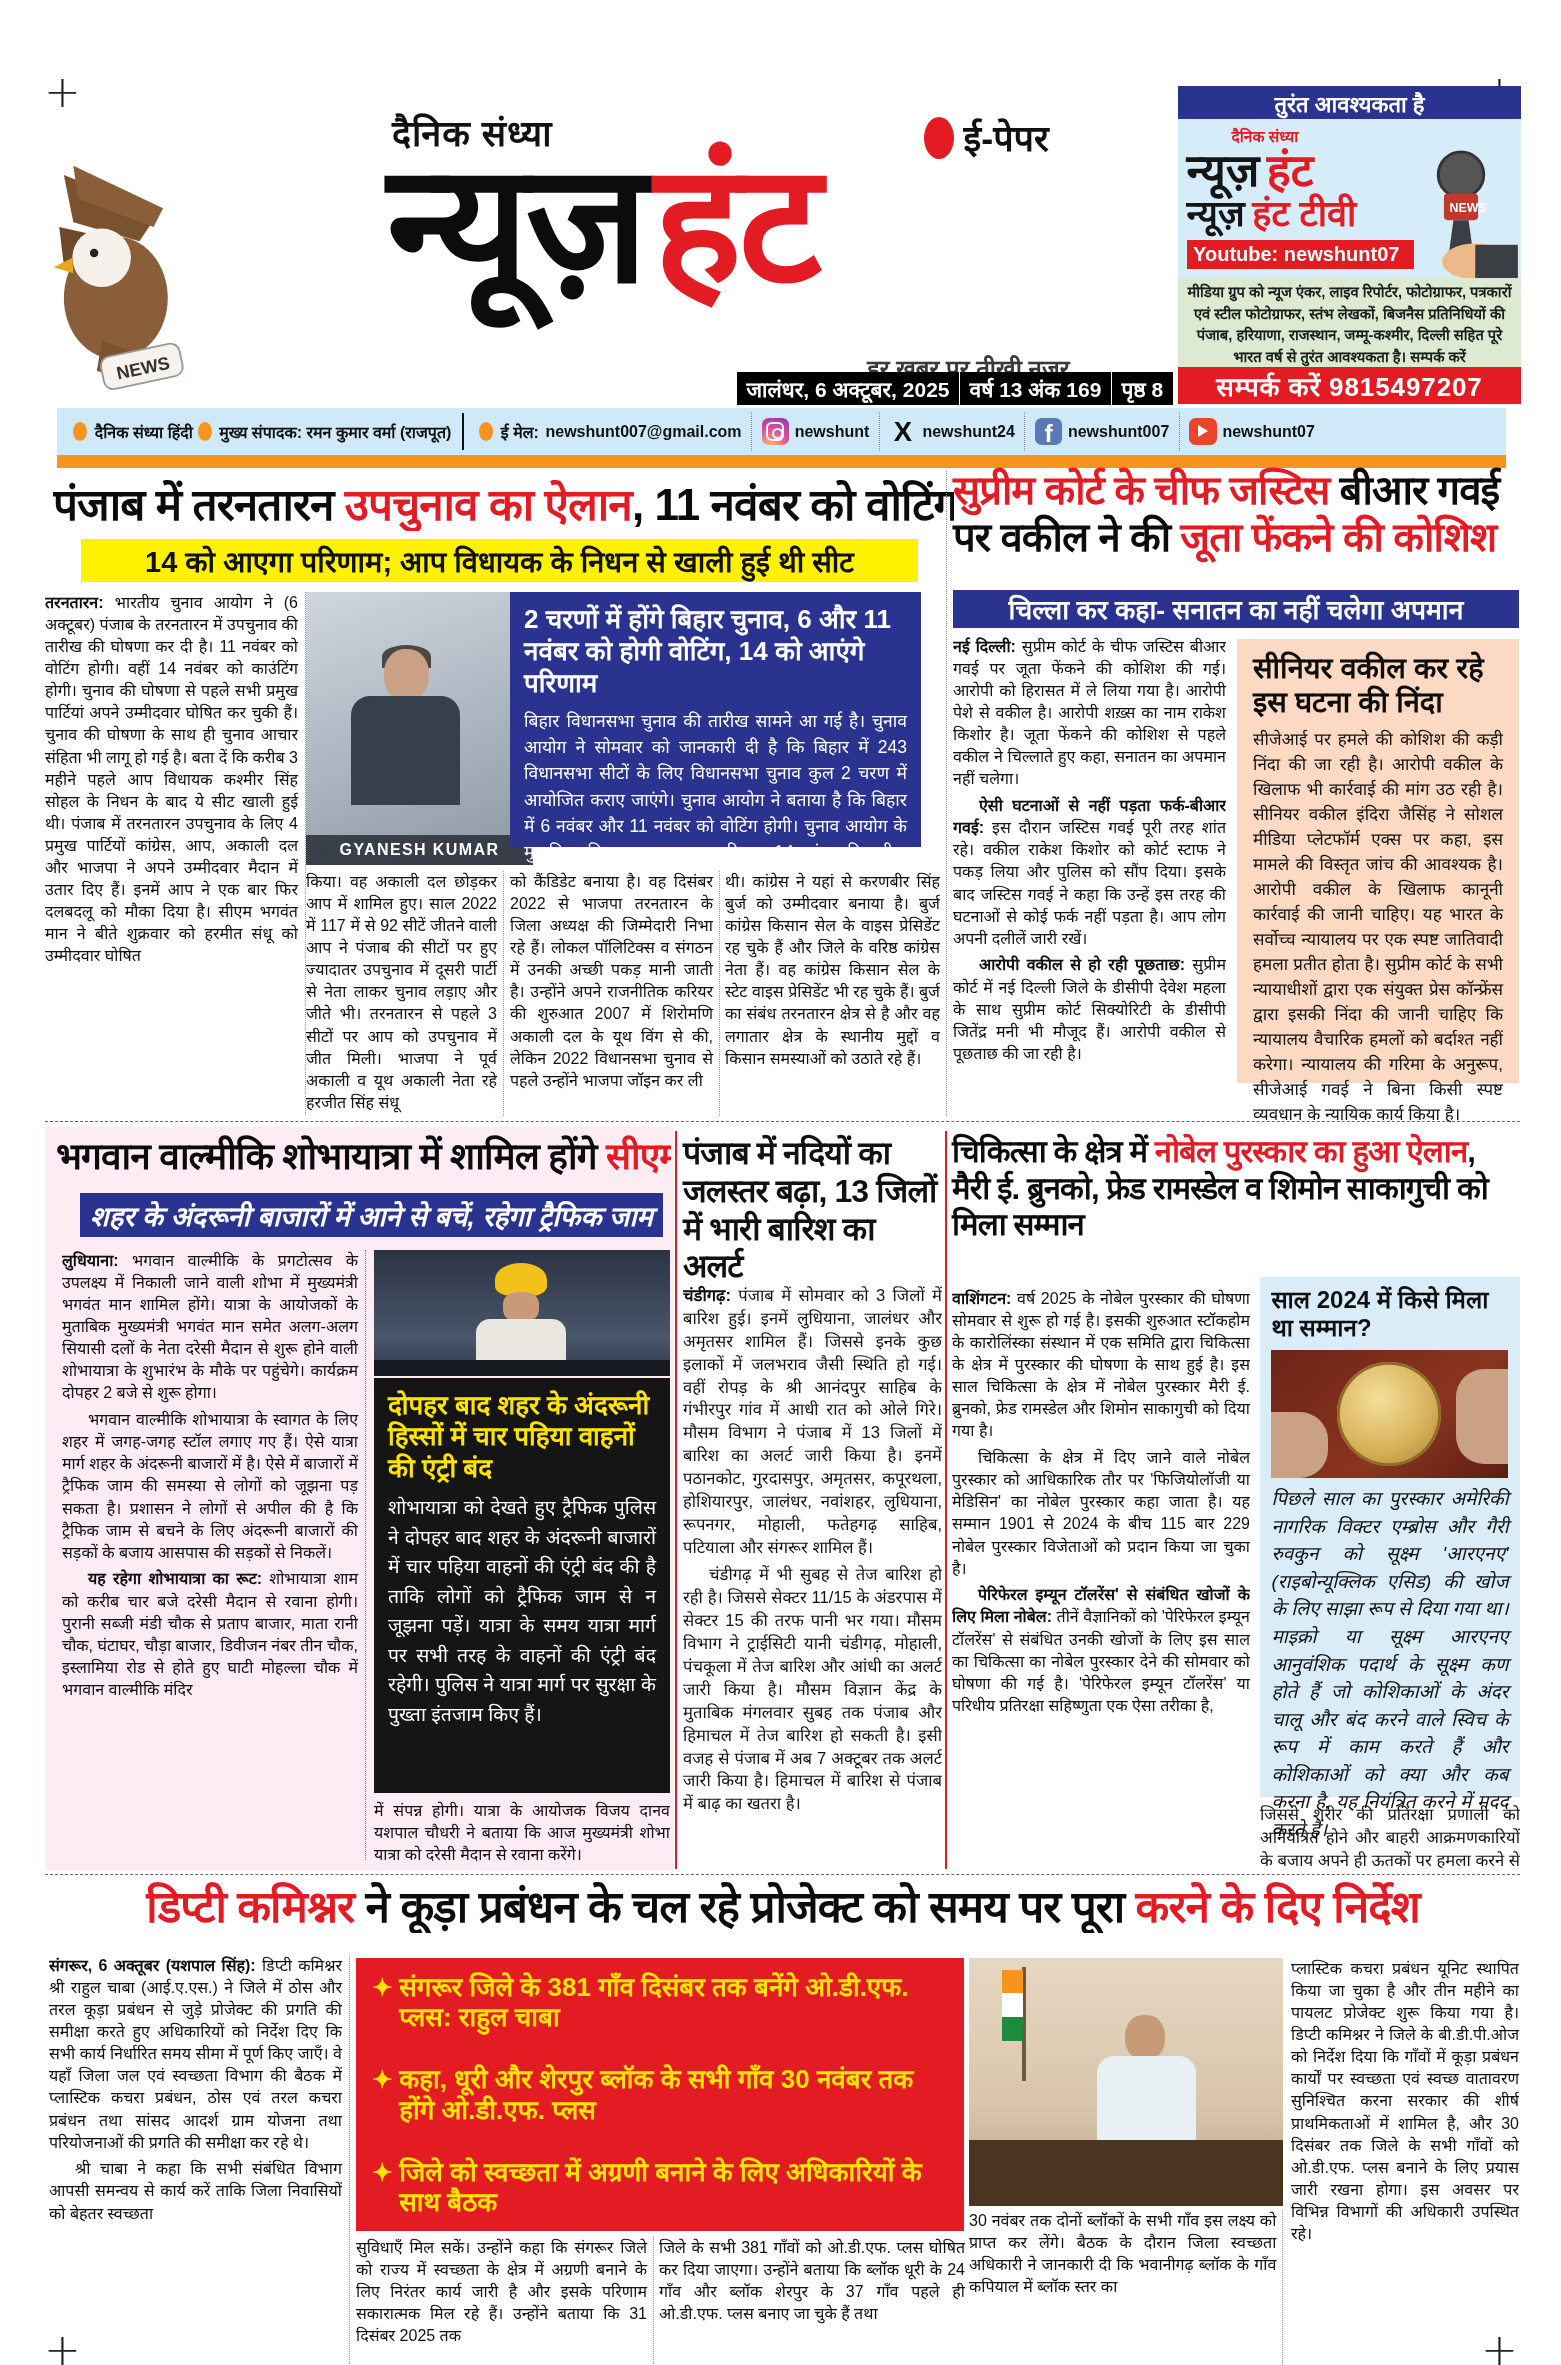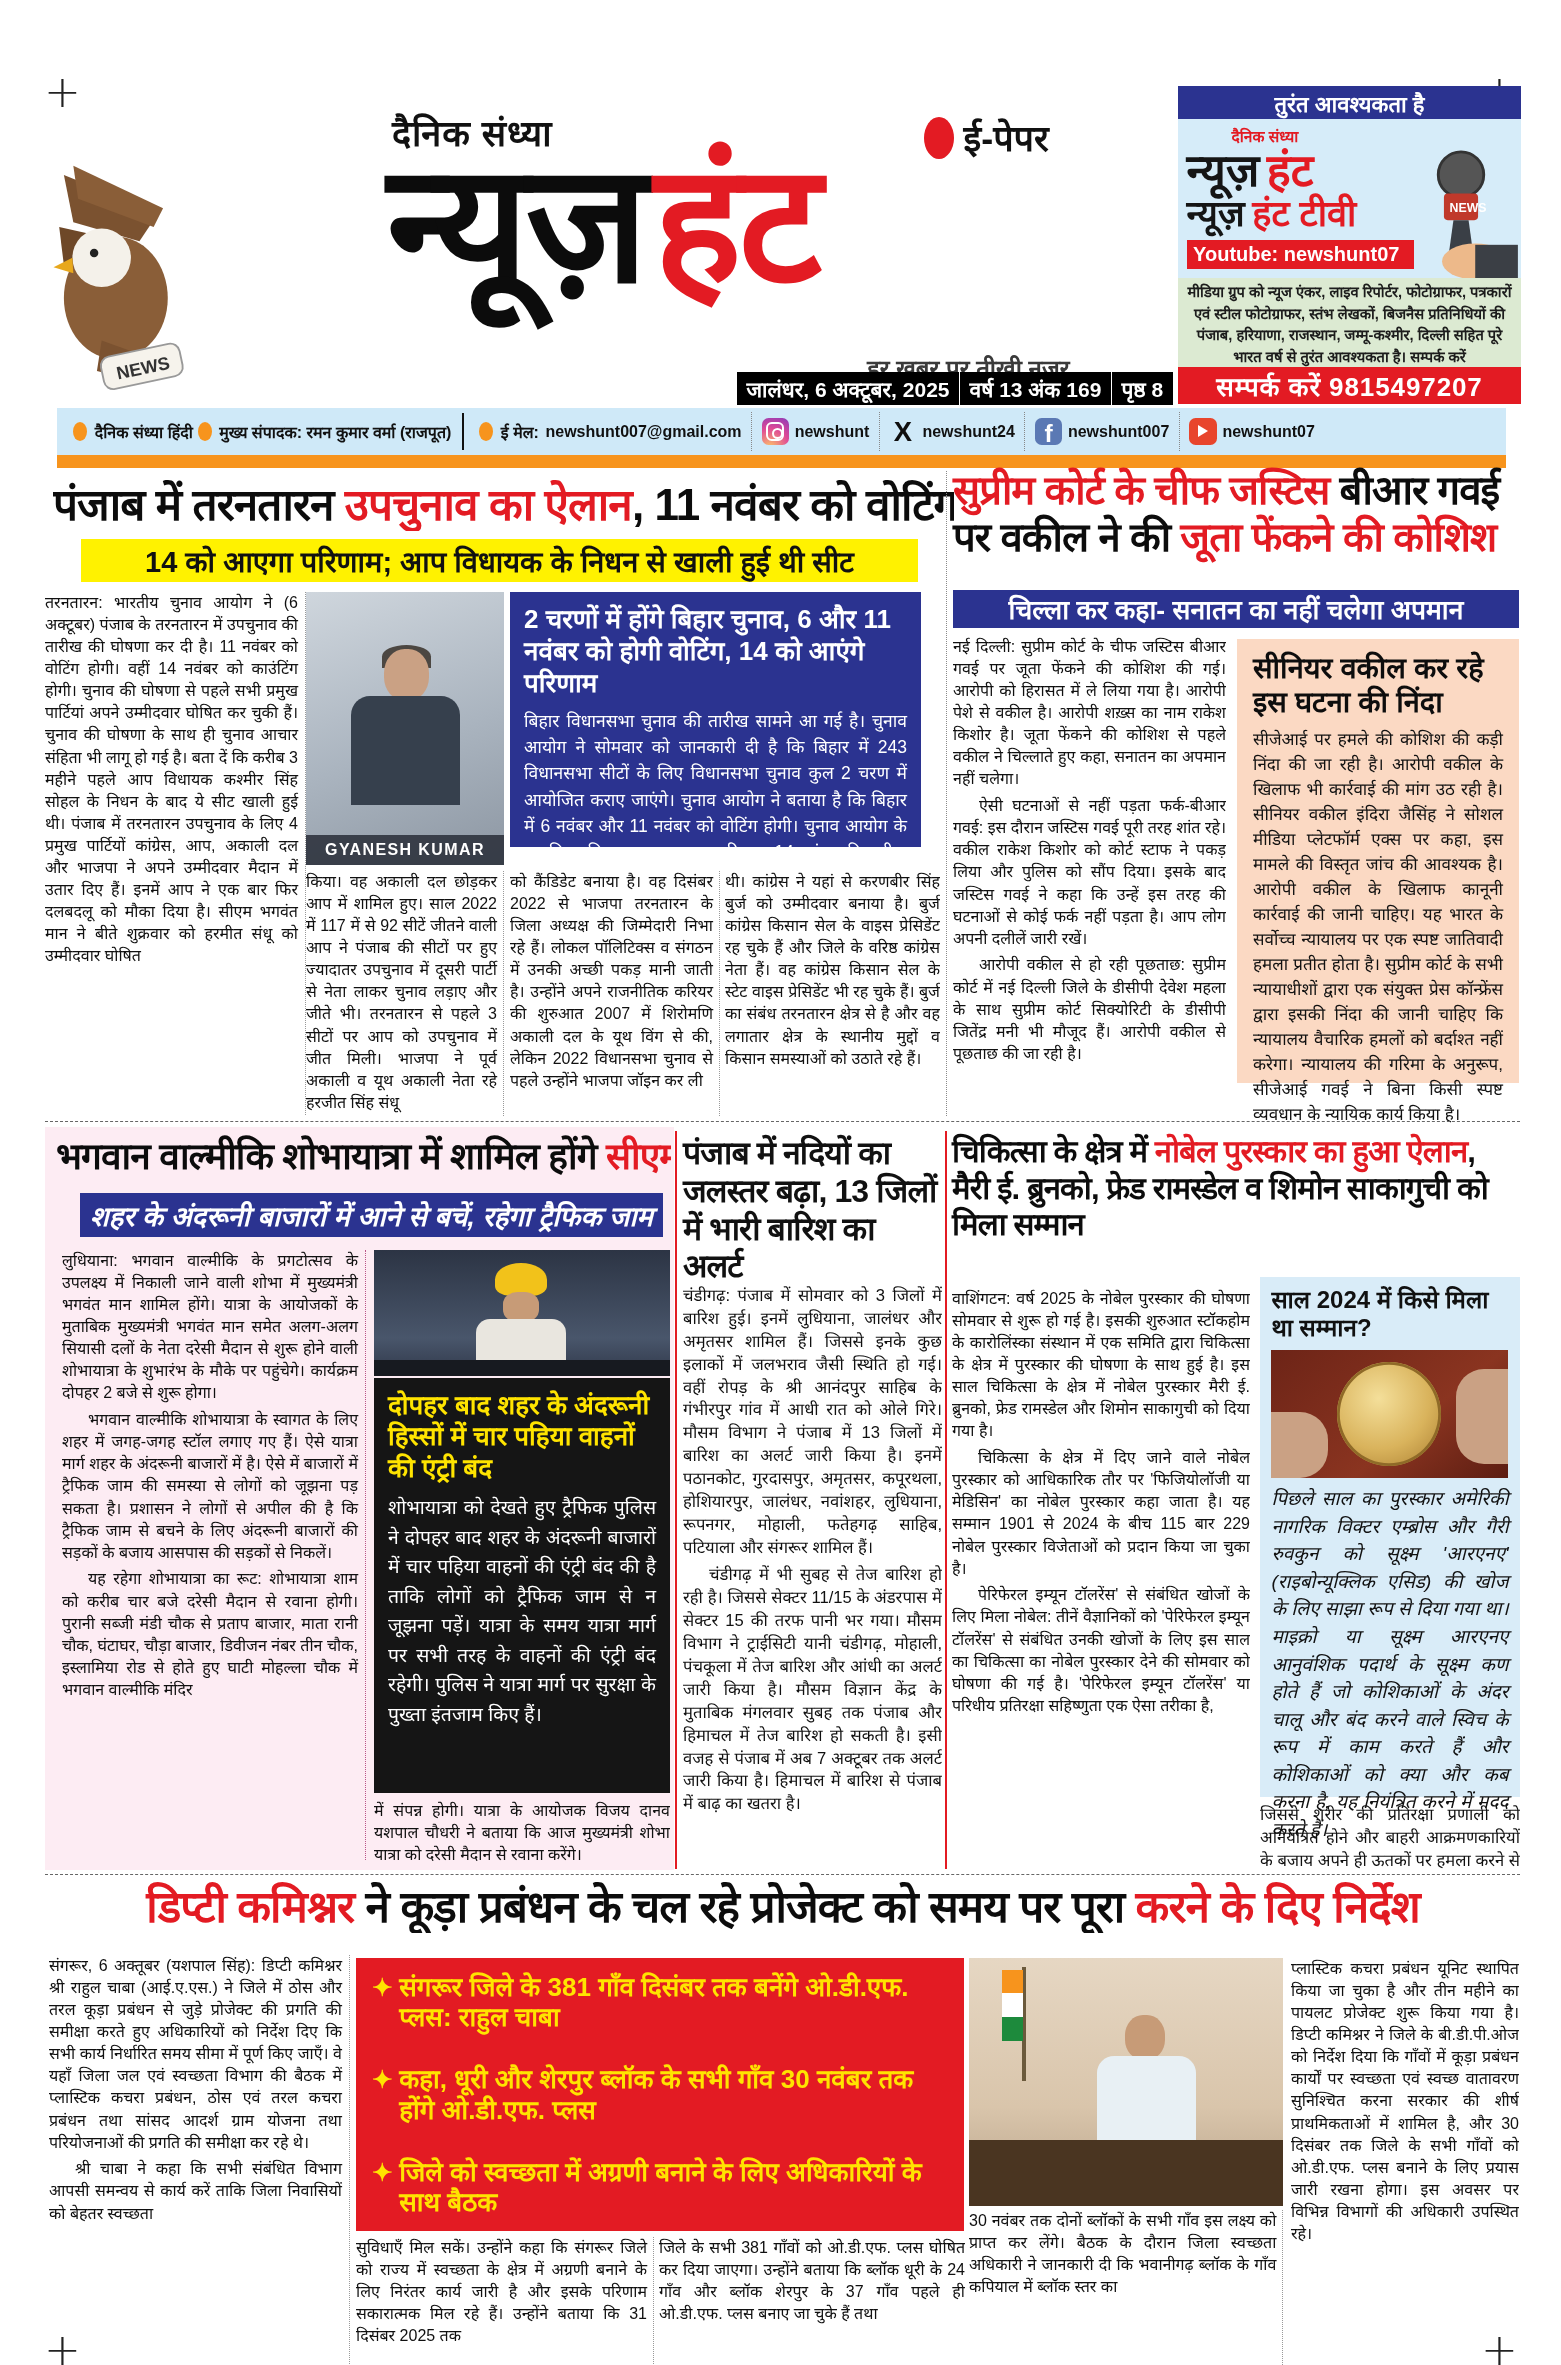--- a/index.html
+++ b/index.html
@@ -2,21 +2,21 @@
 <html style="font-size:7.6px"><head>
 <meta charset="utf-8">
 <style>
   html,body{margin:0;padding:0;background:#e8e8e8;}
   #page{position:relative;width:1561px;height:2413px;background:#ffffff;
         font-family:"Liberation Sans",sans-serif;color:#111;overflow:hidden;}
   .abs{position:absolute;}
   .jtext{text-align:justify;line-height:1.38;font-size:16px;color:#101010;}
   .jtext p{margin:0 0 4.7px 0;}
   .jtext p.ind{text-indent:26px;}
-  .lead-in{font-weight:400;margin-top:34px;}
+  .lead-in{font-weight:700;margin-top:34px;}
   
   .crop{position:absolute;font-size:44px;font-weight:200;color:#222;line-height:0.6;font-family:"DejaVu Sans",sans-serif;}
   
   #m-kicker{left:392px;top:108px;font-size:36px;font-weight:800;letter-spacing:0.9px;}
   #m-epaper{left:924px;top:113px;display:flex;align-items:center;gap:9.5px;font-size:36px;font-weight:800;}
   .red-dot{width:30px;height:42px;background:#e31b23;border-radius:50%;}
   #m-title{left:387px;top:138px;font-size:165px;font-weight:900;line-height:1.05;letter-spacing:-2.8px;white-space:nowrap;}
   #m-title .blk{color:#0c0c0c;}
   #m-title .red{color:#e31b23;margin-left:8.5px;}
   #m-tagline{left:867px;top:351px;font-size:24px;font-weight:800;color:#3a3a3a;}
@@ -62,21 +62,21 @@
   .vred{position:absolute;width:2.4px;background:#e31b23;}
   
   .hl{font-weight:900;line-height:1.18;letter-spacing:-0.9px;}
   .hl .red{color:#e31b23;} .hl .blk{color:#0c0c0c;}
   #ll-hl{left:45px;top:471px;width:901px;font-size:44px;white-space:nowrap;overflow:hidden;}
   #ll-sub{left:81px;top:539px;width:837px;height:43px;background:#fff200;display:flex;align-items:center;justify-content:center;font-size:29px;font-weight:800;}
   #lr-hl{left:953px;top:467px;width:567px;font-size:40px;}
   #lr-sub{left:953px;top:590px;width:566px;height:38px;background:#2b3390;color:#fff;display:flex;align-items:center;justify-content:center;font-size:26.5px;font-weight:800;}
   
   #ll-col1{left:45px;top:592px;width:253px;height:523px;overflow:hidden;border-right:1.4px dotted #999;padding-right:6.6px;}
-  #ll-photo{left:306px;top:592px;width:198px;height:273px;background:linear-gradient(160deg,#cfd6dd 0%,#aab4bf 55%,#8d97a3 100%);overflow:hidden;}
+  #ll-photo{left:306px;top:592px;width:198px;height:273px;background:linear-gradient(160deg,#cfd6dd 0%,#aab4bf 55%,#8d97a3 100%);overflow:hidden;padding-left:29px;}
   #ll-photo .person{position:absolute;left:45px;top:57px;width:109px;height:156px;}
   #ll-photo .head{position:absolute;left:33px;top:0;width:45px;height:52px;background:#caa184;border-radius:46%;}
   #ll-photo .hair{position:absolute;left:31px;top:-3.8px;width:49px;height:23px;background:#4c4742;border-radius:50% 50% 0 0;}
   #ll-photo .suit{position:absolute;left:0;top:47px;width:109px;height:109px;background:#36404d;border-radius:19px 19px 0 0;}
   #ll-photo .caption{position:absolute;left:0;bottom:0;width:100%;height:30px;background:rgba(40,45,55,0.85);color:#fff;display:flex;align-items:center;justify-content:center;font-size:16px;font-weight:800;letter-spacing:1.4px;}
   #ll-box{left:510px;top:592px;width:411px;height:255px;background:#2b3390;color:#fff;padding:12.3px 14px;box-sizing:border-box;}
   #ll-box h3{margin:0 0 8.5px 0;font-size:26px;line-height:1.22;font-weight:900;}
   #ll-box .bd{font-size:17.5px;line-height:1.5;text-align:justify;}
   #ll-col2{left:306px;top:871px;width:191px;height:245px;overflow:hidden;border-right:1.4px dotted #999;padding-right:5.7px;}
   #ll-col3{left:510px;top:871px;width:203px;height:245px;overflow:hidden;border-right:1.4px dotted #999;padding-right:5.7px;}

